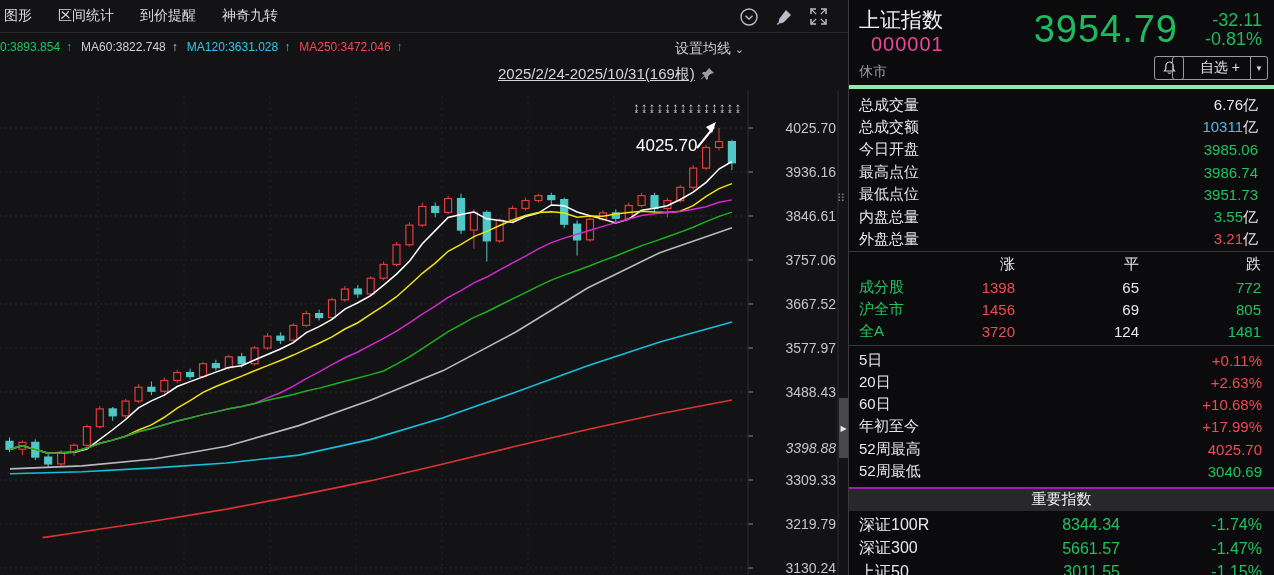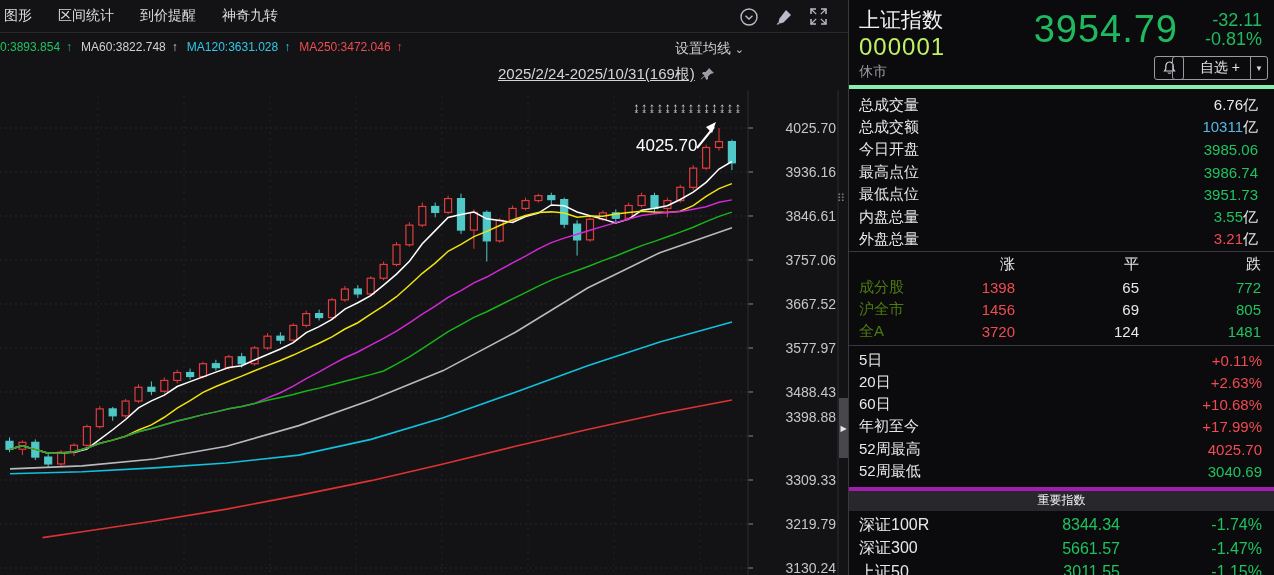--- a/index.html
+++ b/index.html
@@ -31,48 +31,48 @@
   .yaxis { position:absolute; left:756px; top:0; width:82px; height:575px; z-index:2; }
   .yaxis div { position:absolute; right:2px; color:#c6c6ca; font-size:14px; }
 
   .grip { position:absolute; left:837px; top:194px; color:#7a7a80; font-size:11px; z-index:4; letter-spacing:0; line-height:9px; }
   .panel-handle { position:absolute; left:839px; top:398px; width:9px; height:60px; background:#47474c; z-index:4; display:flex; align-items:center; justify-content:center; color:#e8e8e8; font-size:8px; cursor:pointer; }
 
   
   .right-panel { position:relative; width:426px; height:575px; background:#0b0b0d; border-left:1px solid #3a3a3e; flex:0 0 426px; font-size:15px; }
   .rp-header { position:relative; height:89px; border-bottom:4px solid #86efac; }
   .rp-name   { position:absolute; left:10px; top:6px;  color:#f2f2f4; font-size:21px; }
-  .rp-code   { position:absolute; left:10px; top:33px; color:#bef264; font-size:24px; letter-spacing:1px; }
+  .rp-code   { position:absolute; left:22px; top:33px; color:#ec4899; font-size:20px; letter-spacing:1px; }
   .rp-status { position:absolute; left:10px; top:63px; color:#9a9aa0; font-size:14px; }
   .rp-price  { position:absolute; right:96px; top:8px; color:#1fba5f; font-size:38px; font-weight:500; letter-spacing:1px; }
   .rp-change { position:absolute; right:12px; top:11px; text-align:right; color:#1fba5f; font-size:18px; line-height:19px; }
   .bell-btn  { position:absolute; right:90px; top:56px; width:30px; height:24px; border:1px solid #9a9aa0; border-radius:3px; display:flex; align-items:center; justify-content:center; cursor:pointer; }
   .watch-btn { position:absolute; right:6px; top:56px; height:24px; border:1px solid #9a9aa0; border-radius:3px; display:flex; align-items:stretch; cursor:pointer;padding-left:17px; }
   .watch-main { padding:0 10px; color:#e4e4e8; font-size:14px; display:flex; align-items:center; }
   .watch-caret { width:17px; border-left:1px solid #9a9aa0; display:flex; align-items:center; justify-content:center; color:#d8d8dc; font-size:8px; }
 
   .rp-stats { padding:5px 16px 0 10px; }
   .stat-row { height:22.4px; display:flex; justify-content:space-between; align-items:center; }
   .stat-row .lbl { color:#e8e8ea; }
   .stat-row .val { text-align:right; }
   .suffix { color:#e8e8ea; }
 
   .rp-adv { border-top:1px solid #39393d; padding:2px 12px 2px 10px; }
   .adv-row { height:22.3px; display:grid; grid-template-columns:90px 66px 124px 122px; align-items:center; }
-  .adv-row .c0 { color:#4d7c0f; text-align:left; }
+  .adv-row .c0 { color:#22c55e; text-align:left; }
   .adv-row .c1 { text-align:right; color:#ef4b52; }
   .adv-row .c2 { text-align:right; color:#e8e8ea; }
   .adv-row .c3 { text-align:right; color:#1fc25f; }
   .adv-row.hdr .c1, .adv-row.hdr .c2, .adv-row.hdr .c3 { color:#e8e8ea; }
 
   .rp-periods { border-top:1px solid #39393d; padding:3px 12px 0 10px; }
   .period-row { height:22.3px; display:flex; justify-content:space-between; align-items:center; }
   .period-row .lbl { color:#e8e8ea; }
 
-  .rp-impbar { margin-top:4px; height:24px; background:#28282c; border-top:4px solid #a21caf; display:flex; align-items:center; justify-content:center; color:#f0f0f2; font-size:12px; }
+  .rp-impbar { margin-top:4px; height:24px; background:#28282c; border-top:2px solid #a21caf; display:flex; align-items:center; justify-content:center; color:#f0f0f2; font-size:15px; }
   .rp-indices { padding:3px 12px 0 10px; }
   .index-row { height:23.5px; display:grid; grid-template-columns:1fr 1fr 142px; align-items:center; font-size:16px; }
   .index-row .nm { color:#e8e8ea; }
   .index-row .vl { text-align:right; }
   .index-row .pc { text-align:right; }
 </style>
 </head>
 <body>
 
 <div class="app">
@@ -311,21 +311,21 @@
       </svg>
 
     <div class="yaxis" id="yAxis">
         <div style="top: 120px;">4025.70</div>
         <div style="top: 163.997px;">3936.16</div>
         <div style="top: 207.999px;">3846.61</div>
         <div style="top: 252.001px;">3757.06</div>
         <div style="top: 295.998px;">3667.52</div>
         <div style="top: 340px;">3577.97</div>
         <div style="top: 383.997px;">3488.43</div>
-        <div style="top: 409px;">3398.88</div>
+        <div style="top: 440px; font-style: italic;">3398.88</div>
         <div style="top: 472.001px;">3309.33</div>
         <div style="top: 515.998px;">3219.79</div>
         <div style="top: 560px;">3130.24</div>
       </div>
 
     <div class="grip">⠿</div>
     <div class="panel-handle">▶</div>
   </div>
 
   <div class="right-panel">

